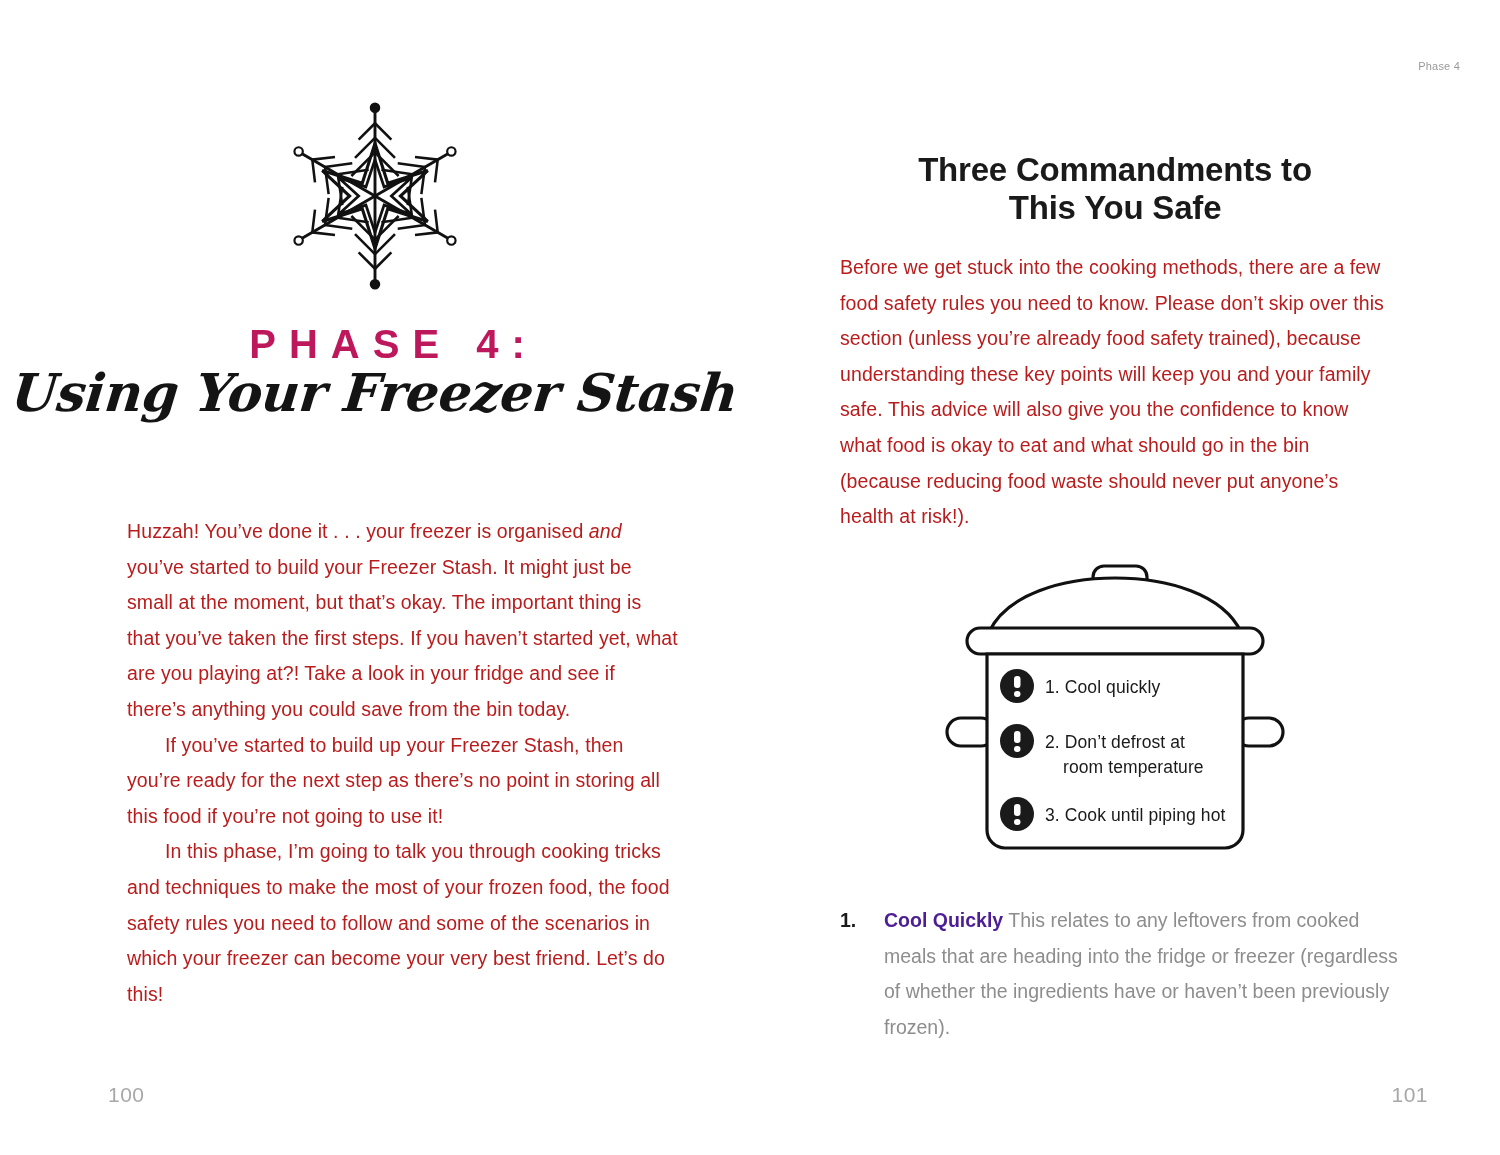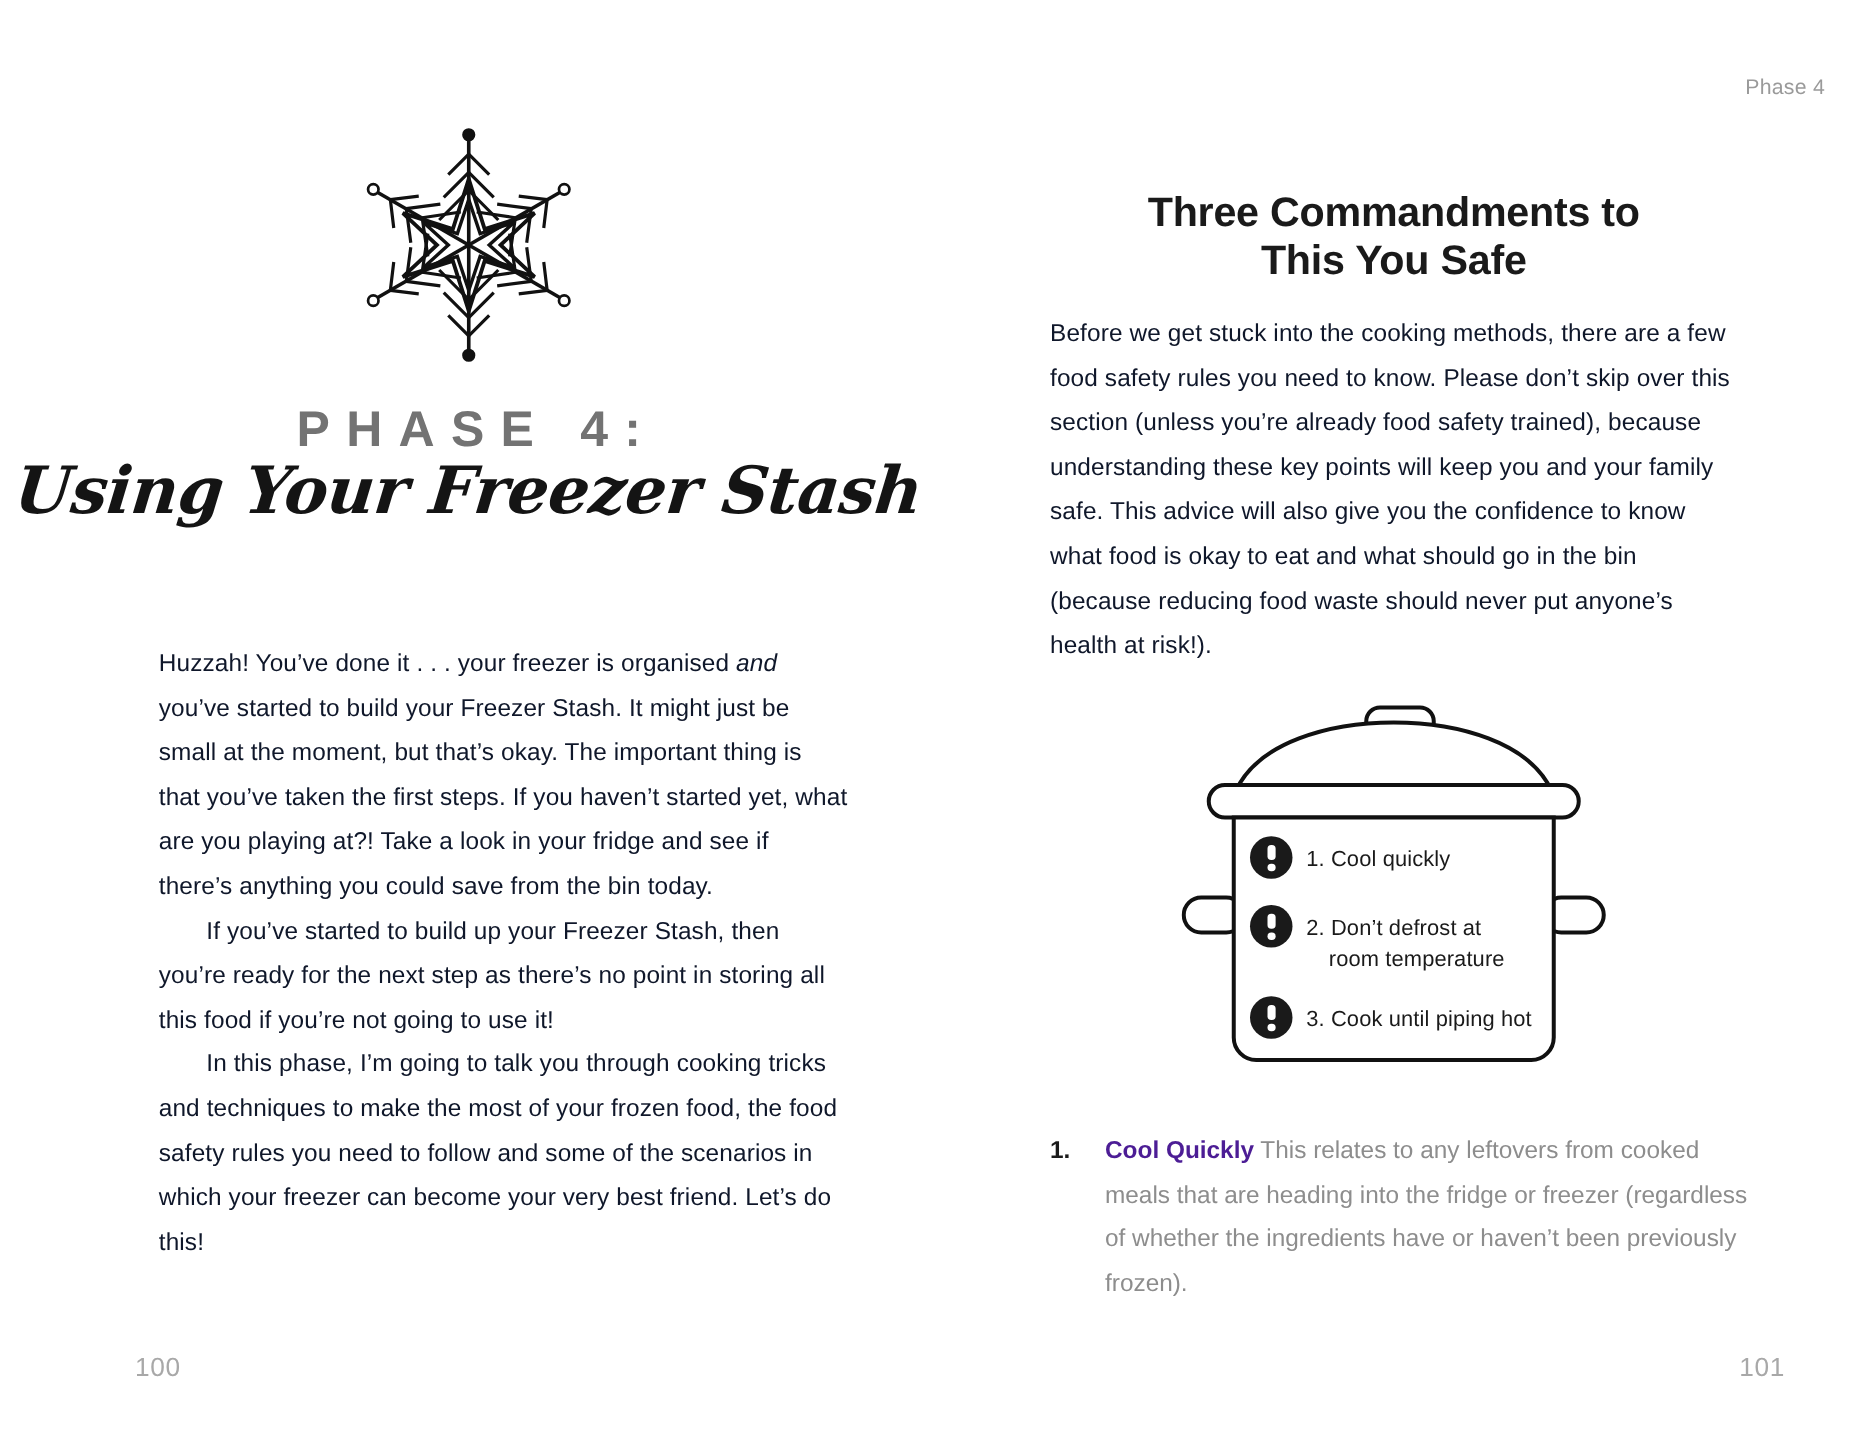--- a/index.html
+++ b/index.html
@@ -27,21 +27,21 @@
     width: 750px;
     height: 1155px;
     box-sizing: border-box;
   }
 
   
   .running-head {
     position: absolute;
     top: 60px;
     right: 40px;
-    font-size: 17px;
+    font-size: 11px;
     letter-spacing: 0.2px;
     color: #9a9a9a;
     font-family: "Liberation Sans", sans-serif;
   }
 
   
   .folio {
     position: absolute;
     bottom: 48px;
     font-size: 21px;
@@ -58,27 +58,27 @@
     left: 0;
     width: 750px;
     display: flex;
     justify-content: center;
   }
   .snowflake-wrap svg { display: block; }
 
   .phase-label {
     position: absolute;
     top: 322px;
-    left: 0;
+    left: 12px;
     width: 750px;
     text-align: center;
     font-size: 40px;
     font-weight: 700;
     letter-spacing: 13px;
-    color: #737373;
+    color: #be185d;
     text-indent: 13px;
     font-family: "Liberation Sans", sans-serif;
   }
 
   .phase-script {
     position: absolute;
     top: 362px;
     left: 0;
     width: 750px;
     text-align: center;
@@ -102,21 +102,21 @@
     position: absolute;
     top: 250px;
     left: 840px;
     width: 552px;
   }
 
   p.body {
     margin: 0;
     font-size: 19.5px;
     line-height: 35.6px;
-    color: #0f172a;
+    color: #b91c1c;
     letter-spacing: 0.1px;
     font-family: "Liberation Sans", sans-serif;
   }
   p.body + p.body { text-indent: 38px; }
   p.body em { font-style: italic; }
 
   
   .section-heading {
     position: absolute;
     top: 151px;

